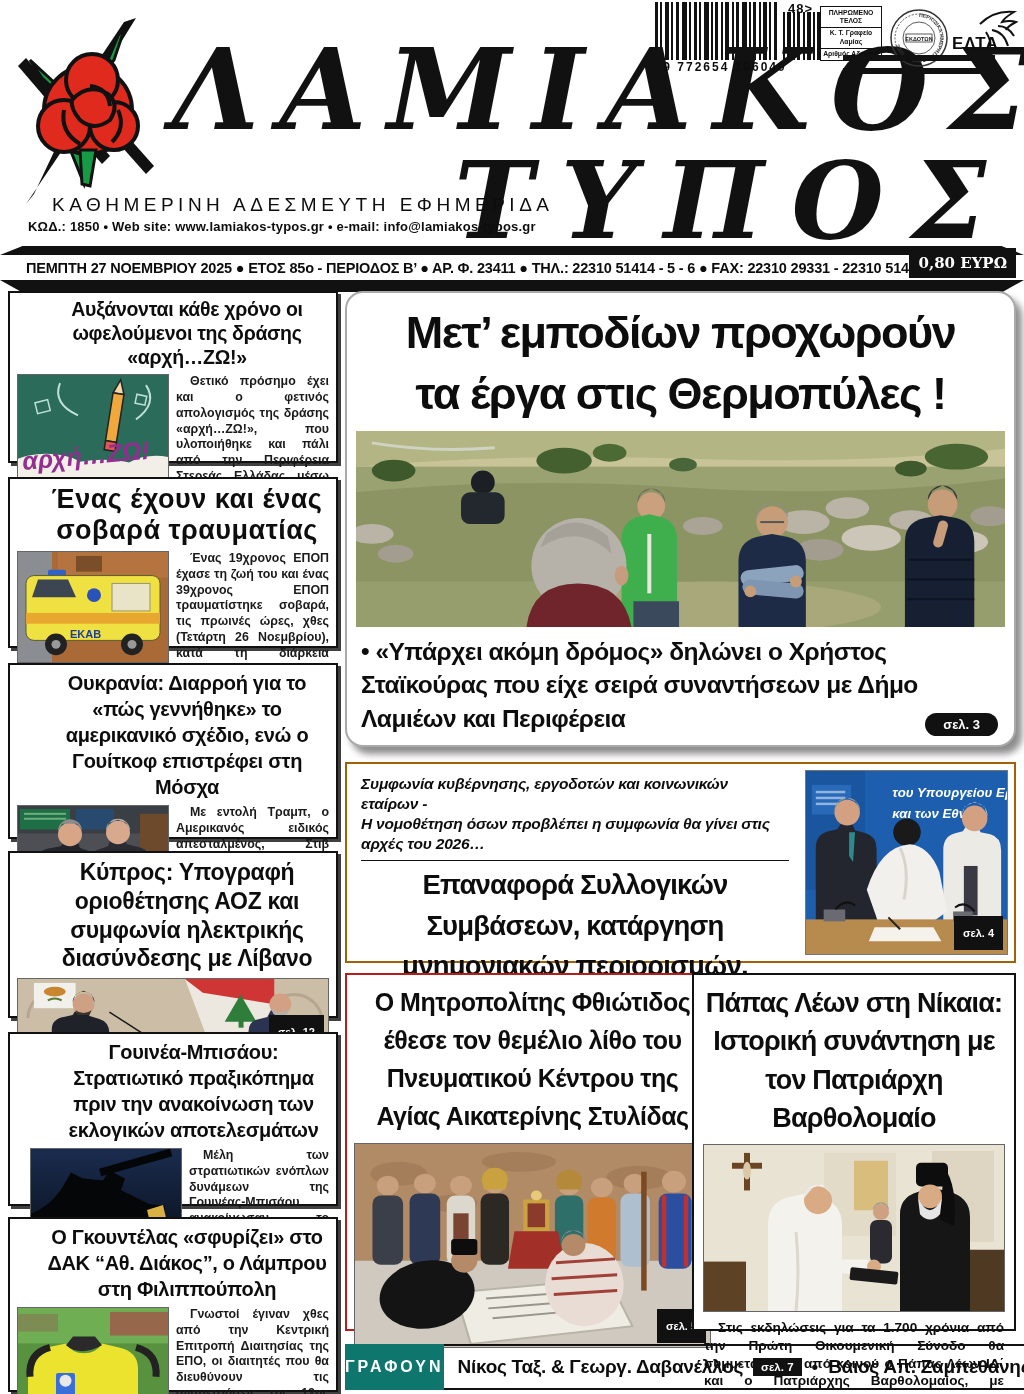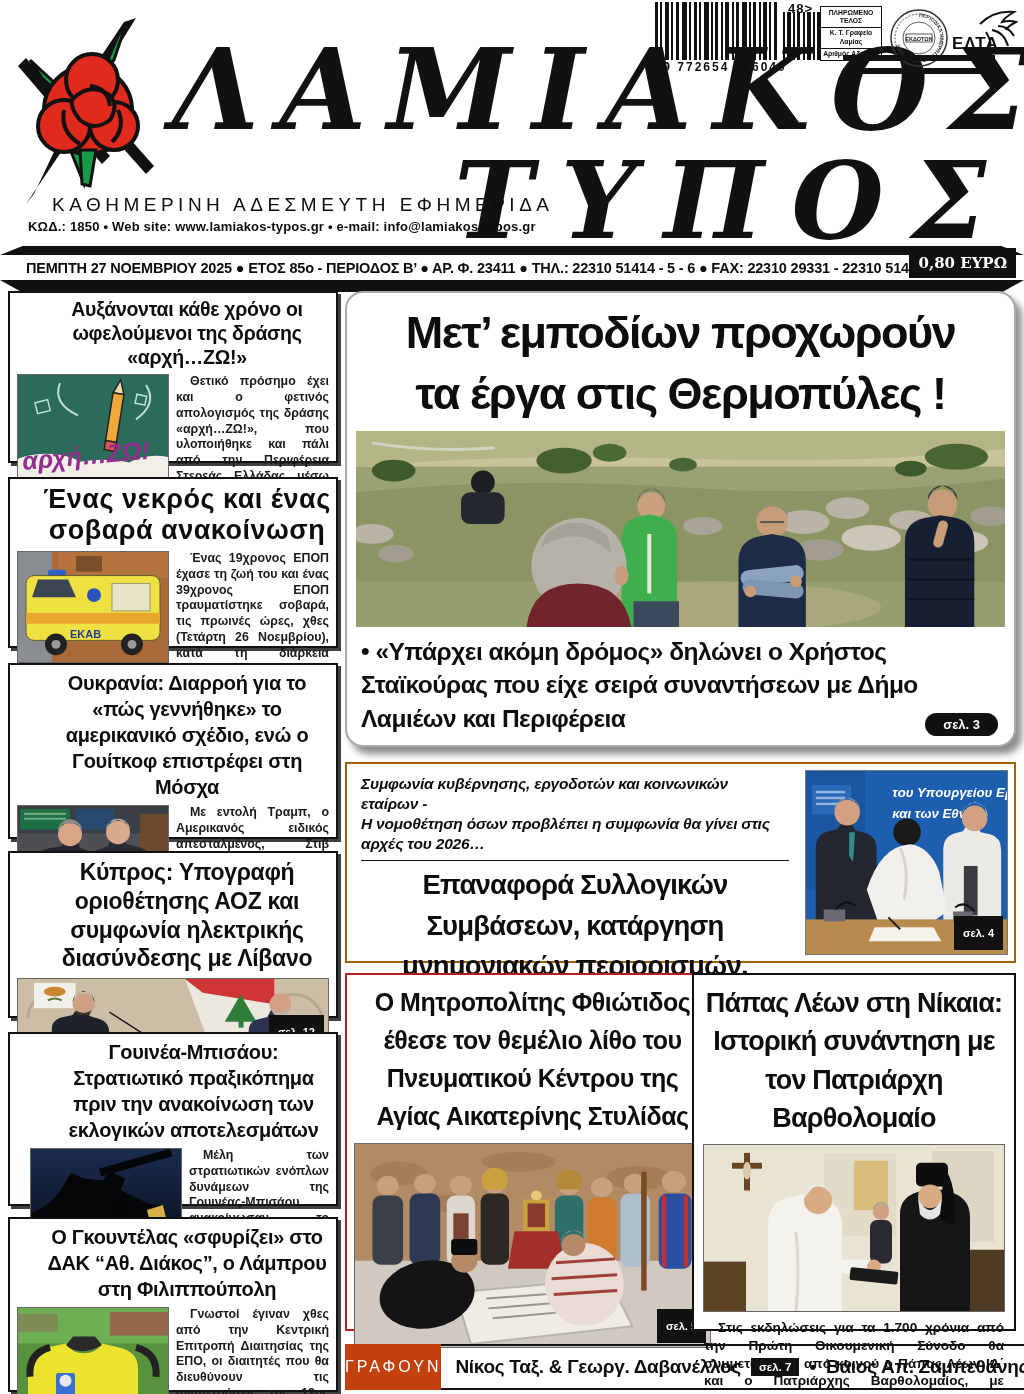--- a/index.html
+++ b/index.html
@@ -75,22 +75,22 @@
              font-size:8px; font-style:italic; color:rgba(255,255,255,.85); }
 
   .popebox { left:692px; top:973px; width:324px; height:358px; border:2px solid #111; background:#fff; }
   .pope-h { text-align:center; font-size:27px; font-weight:bold; letter-spacing:-0.8px; line-height:1.42; padding:9px 4px 7px; }
   .pope-photo { position:relative; margin:0 9px; height:168px; border:1px solid #666; overflow:hidden; }
   .pope-body { position:relative; margin:7px 10px 0; font-size:13.6px; font-weight:bold; text-align:justify;
                line-height:1.3; text-indent:14px; padding-bottom:1px; }
 
   
   .writers { left:345px; top:1344px; width:671px; height:46px; display:flex; }
-  .w-label { background:#c2410c; color:#fff; width:118px; display:flex; align-items:center; justify-content:center;
-             font-size:16px; font-weight:normal; letter-spacing:3px; }
+  .w-label { background:#0f766e; color:#fff; width:118px; display:flex; align-items:center; justify-content:center;
+             font-size:16px; font-weight:bold; letter-spacing:3px; }
   .w-strip { flex:1; border:2px solid #111; border-left:none; display:flex; align-items:center; gap:10px; padding:0 14px; }
   .w-name { font-size:19px; font-weight:bold; letter-spacing:-0.3px; white-space:nowrap; }
   .w-badge { background:#111; color:#fff; font-size:11.5px; font-weight:bold; padding:3px 8px; white-space:nowrap; }
   .w-sep { font-size:19px; font-weight:bold; }
 </style>
 </head>
 <body>
 
 <div class="page">
 
@@ -227,21 +227,21 @@
         </svg>
       </div>
       <div class="bd" style="padding-bottom:4px;">
         <span>Θετικό πρόσημο έχει και ο φετινός απολογισμός της δράσης «αρχή…ΖΩ!», που υλοποιήθηκε και πάλι από την Περιφέρεια Στερεάς Ελλάδας μέσω του Περιφερειακού Παρατηρητηρίου Κοινωνικής Ένταξης - Δομή «ΓΕΦΥΡΑ».</span>
         <span class="badge">σελ. 5</span>
       </div>
     </div>
   </div>
 
   <div class="abs lbox" style="top:477px;height:171px;">
-    <div class="t" style="font-size:27px;letter-spacing:0.5px;line-height:1.15;">Ένας νεκρός και ένας σοβαρά ανακοίνωση</div>
+    <div class="t" style="font-size:27px;letter-spacing:0.5px;line-height:1.15;">Ένας έχουν και ένας σοβαρά τραυματίας</div>
     <div class="row">
       <div class="ph" style="width:152px;height:112px;">
         <svg width="100%" height="100%" viewBox="0 0 150 112" preserveAspectRatio="none">
           <rect width="150" height="112" fill="#a96a38"></rect>
           <rect x="0" y="0" width="34" height="112" fill="#8a8d92"></rect>
           <rect x="40" y="0" width="110" height="26" fill="#b5743f"></rect>
           <rect x="58" y="4" width="26" height="16" fill="#7a4e28"></rect>
           <rect x="30" y="18" width="18" height="8" rx="2" fill="#2e62c9"></rect>
           <rect x="8" y="24" width="134" height="66" rx="8" fill="#f0e143" stroke="#5a5a30"></rect>
           <polygon points="14,46 58,46 50,28 20,28" fill="#3c4552"></polygon>

